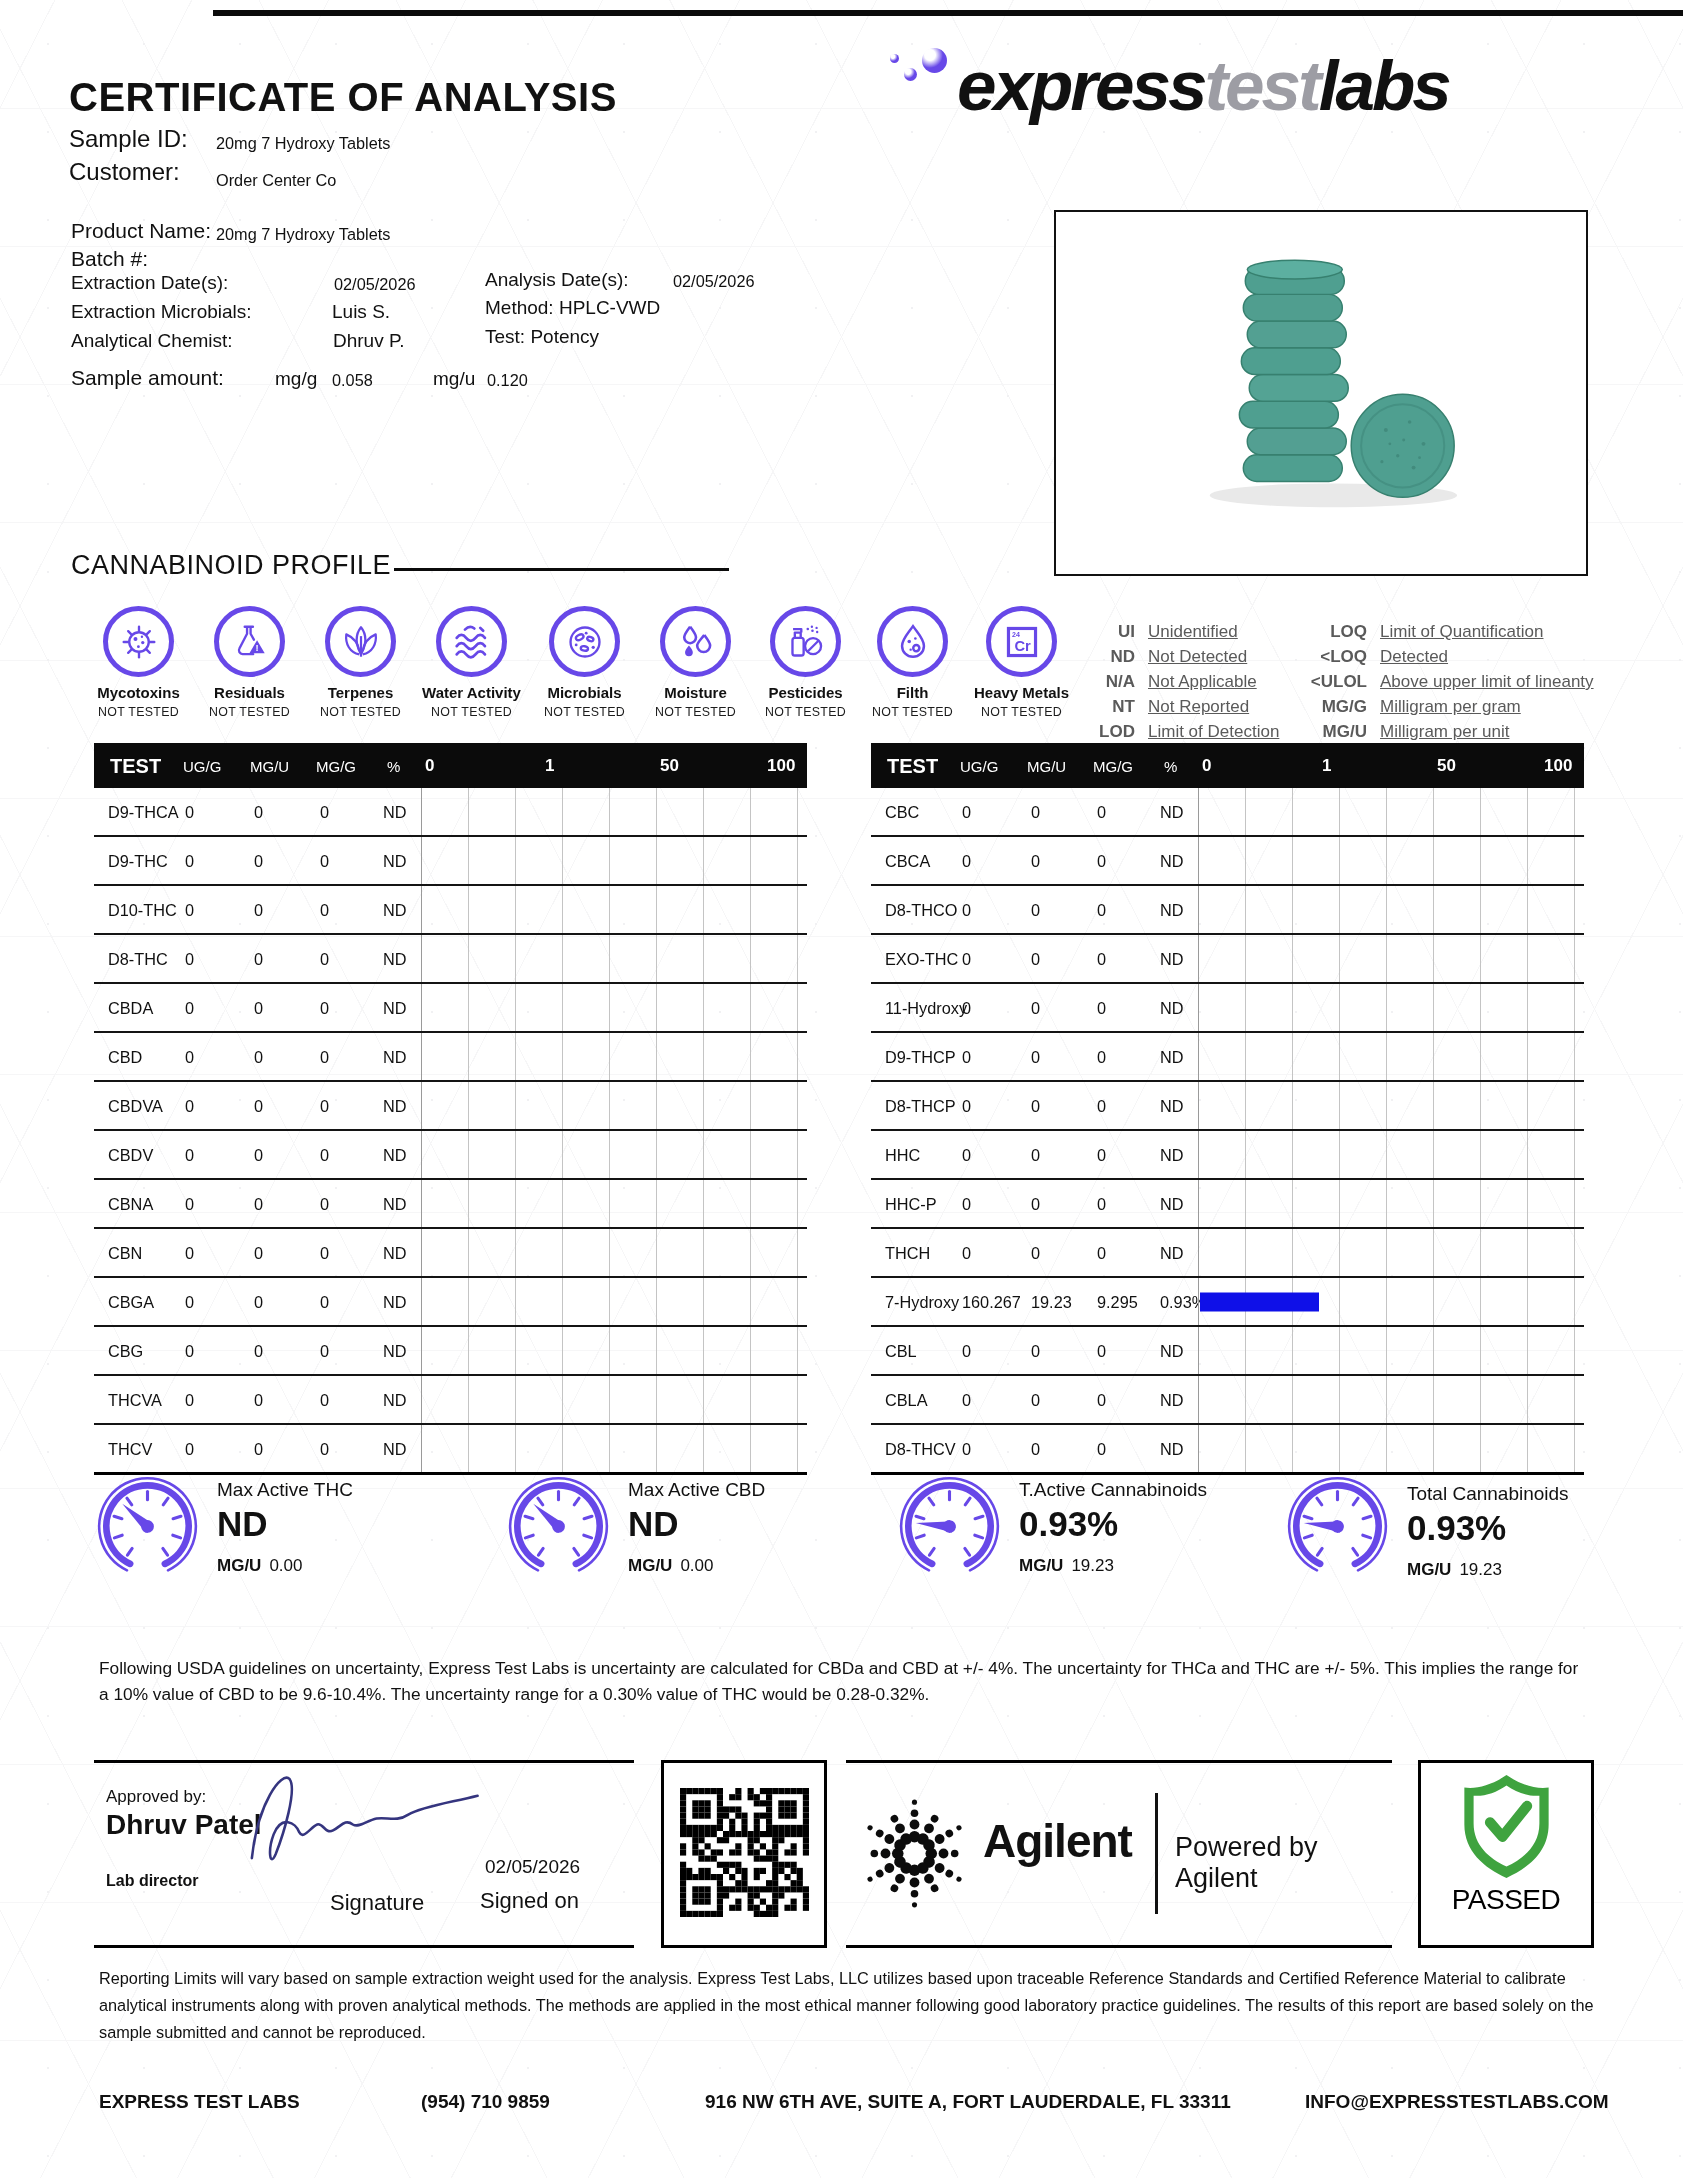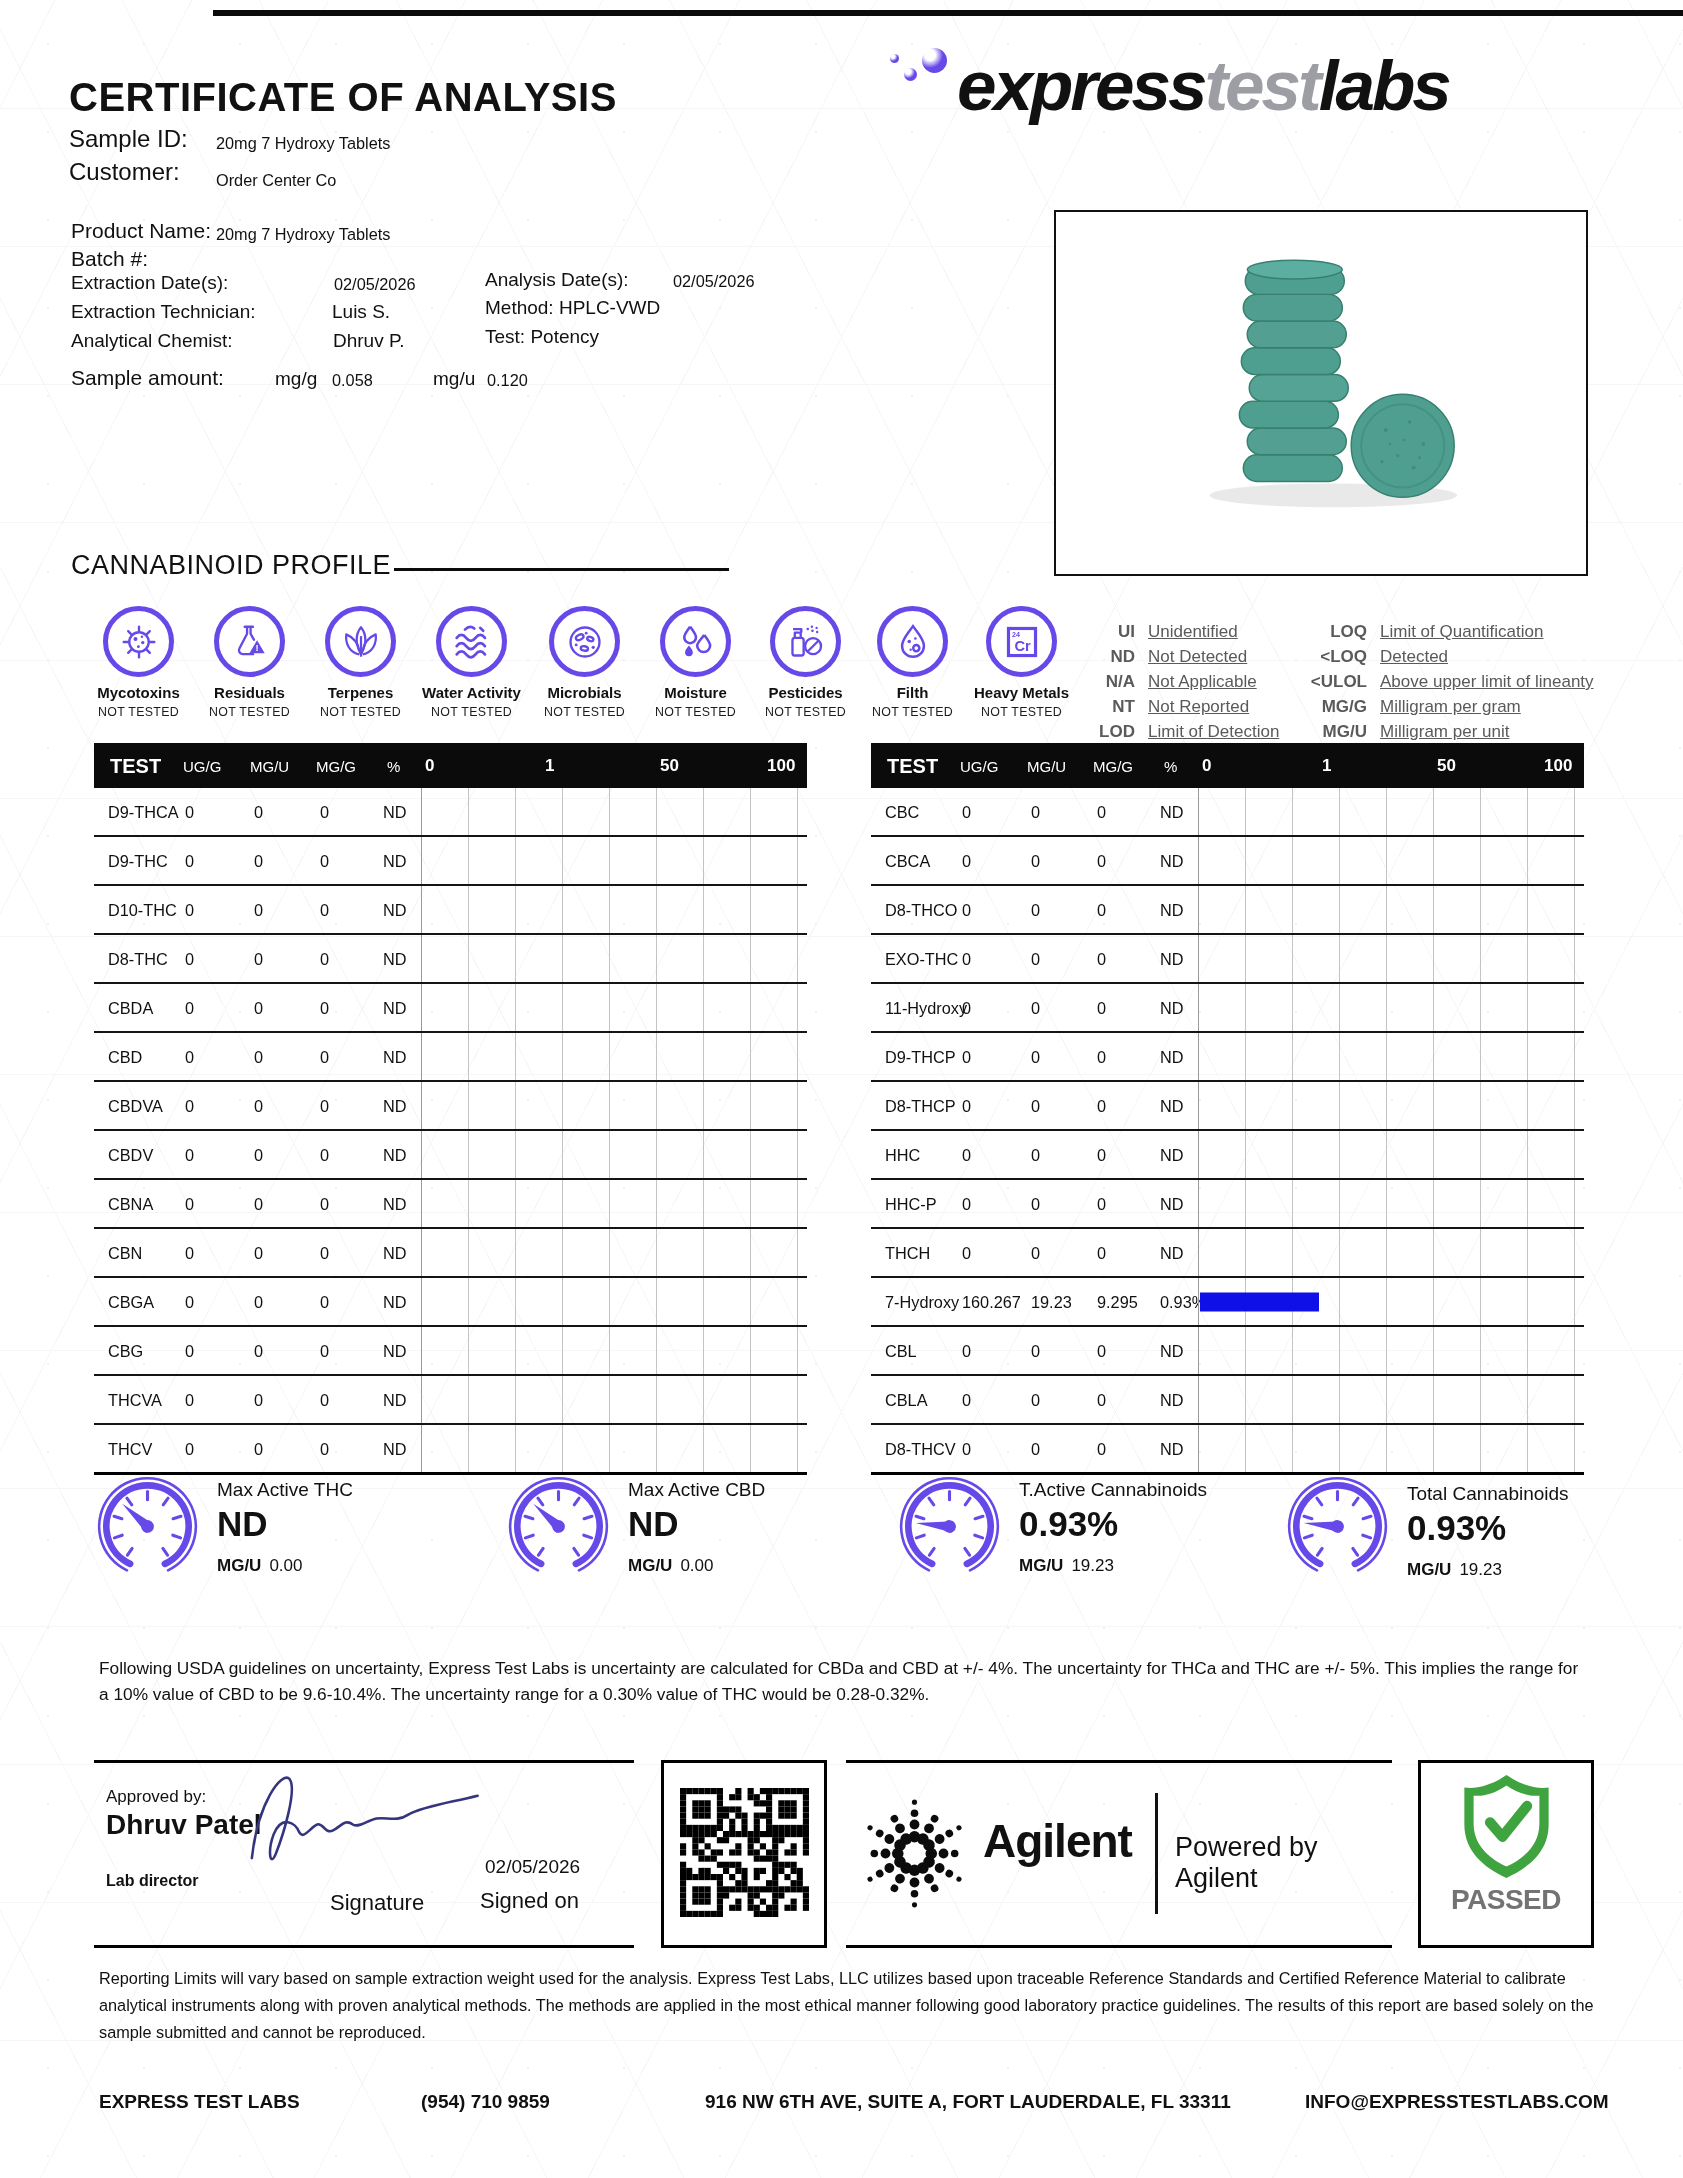--- a/index.html
+++ b/index.html
@@ -88,21 +88,21 @@
   #qrbox{left:661px;top:1760px;width:160px;height:182px;border:3px solid #000;
          display:flex;align-items:center;justify-content:center;background:#fff;}
   #agibox{left:846px;top:1760px;width:546px;height:182px;border-top:3px solid #000;border-bottom:3px solid #000;}
   #starburst{position:absolute;left:6px;top:28px;width:125px;height:125px;}
   #starburst svg{width:125px;height:125px;}
   .agname{position:absolute;left:137px;top:51px;font-size:46px;font-weight:800;letter-spacing:-1px;}
   #agidiv{position:absolute;left:309px;top:30px;width:2.5px;height:121px;background:#111;}
   .agpow{position:absolute;left:329px;top:69px;font-size:27px;}
   #passbox{left:1418px;top:1760px;width:170px;height:182px;border:3px solid #000;background:#fff;text-align:center;}
   #passbox svg{width:103px;height:111px;margin-top:8px;}
-  .passlbl{font-size:28px;font-weight:700;color:#737373;letter-spacing:-0.5px;margin-top:-2px;}
+  .passlbl{font-size:28px;font-weight:400;color:#000000;letter-spacing:-0.5px;margin-top:-2px;}
   
   .foot{top:2091px;font-size:19px;font-weight:800;white-space:nowrap;}
   .f1{left:99px;} .f2{left:421px;} .f3{left:705px;} .f4{left:1305px;}
 </style>
 </head>
 <body>
 
 <div id="page">
   <div id="bgpattern"></div>
   <div id="topline" class="abs"></div>
@@ -121,21 +121,21 @@
   <div class="abs lab-xl" style="left:69px;top:158px">Customer:</div>
   <div class="abs val" style="left:216px;top:171px">Order Center Co</div>
   <div class="abs lab-lg" style="left:71px;top:219px">Product Name:</div>
   <div class="abs val" style="left:216px;top:225px">20mg 7 Hydroxy Tablets</div>
   <div class="abs lab-lg" style="left:71px;top:247px">Batch #:</div>
   <div class="abs val" style="left:216px;top:252px"></div>
   <div class="abs lab-md" style="left:71px;top:272px">Extraction Date(s):</div>
   <div class="abs val" style="left:334px;top:275px">02/05/2026</div>
   <div class="abs lab-md" style="left:485px;top:269px">Analysis Date(s):</div>
   <div class="abs val" style="left:673px;top:272px">02/05/2026</div>
-  <div class="abs lab-md" style="left:71px;top:301px">Extraction Technician:</div>
+  <div class="abs lab-md" style="left:71px;top:301px">Extraction Microbials:</div>
   <div class="abs lab-md" style="left:332px;top:301px">Luis S.</div>
   <div class="abs lab-md" style="left:485px;top:297px"><span>Method:</span> <span>HPLC-VWD</span></div>
   <div class="abs lab-md" style="left:71px;top:330px">Analytical Chemist:</div>
   <div class="abs lab-md" style="left:333px;top:330px">Dhruv P.</div>
   <div class="abs lab-md" style="left:485px;top:326px"><span>Test:</span> <span>Potency</span></div>
   <div class="abs lab-lg" style="left:71px;top:366px">Sample amount:</div>
   <div class="abs lab-md" style="left:275px;top:368px">mg/g</div>
   <div class="abs val" style="left:332px;top:371px">0.058</div>
   <div class="abs lab-md" style="left:433px;top:368px">mg/u</div>
   <div class="abs val" style="left:487px;top:371px">0.120</div>

